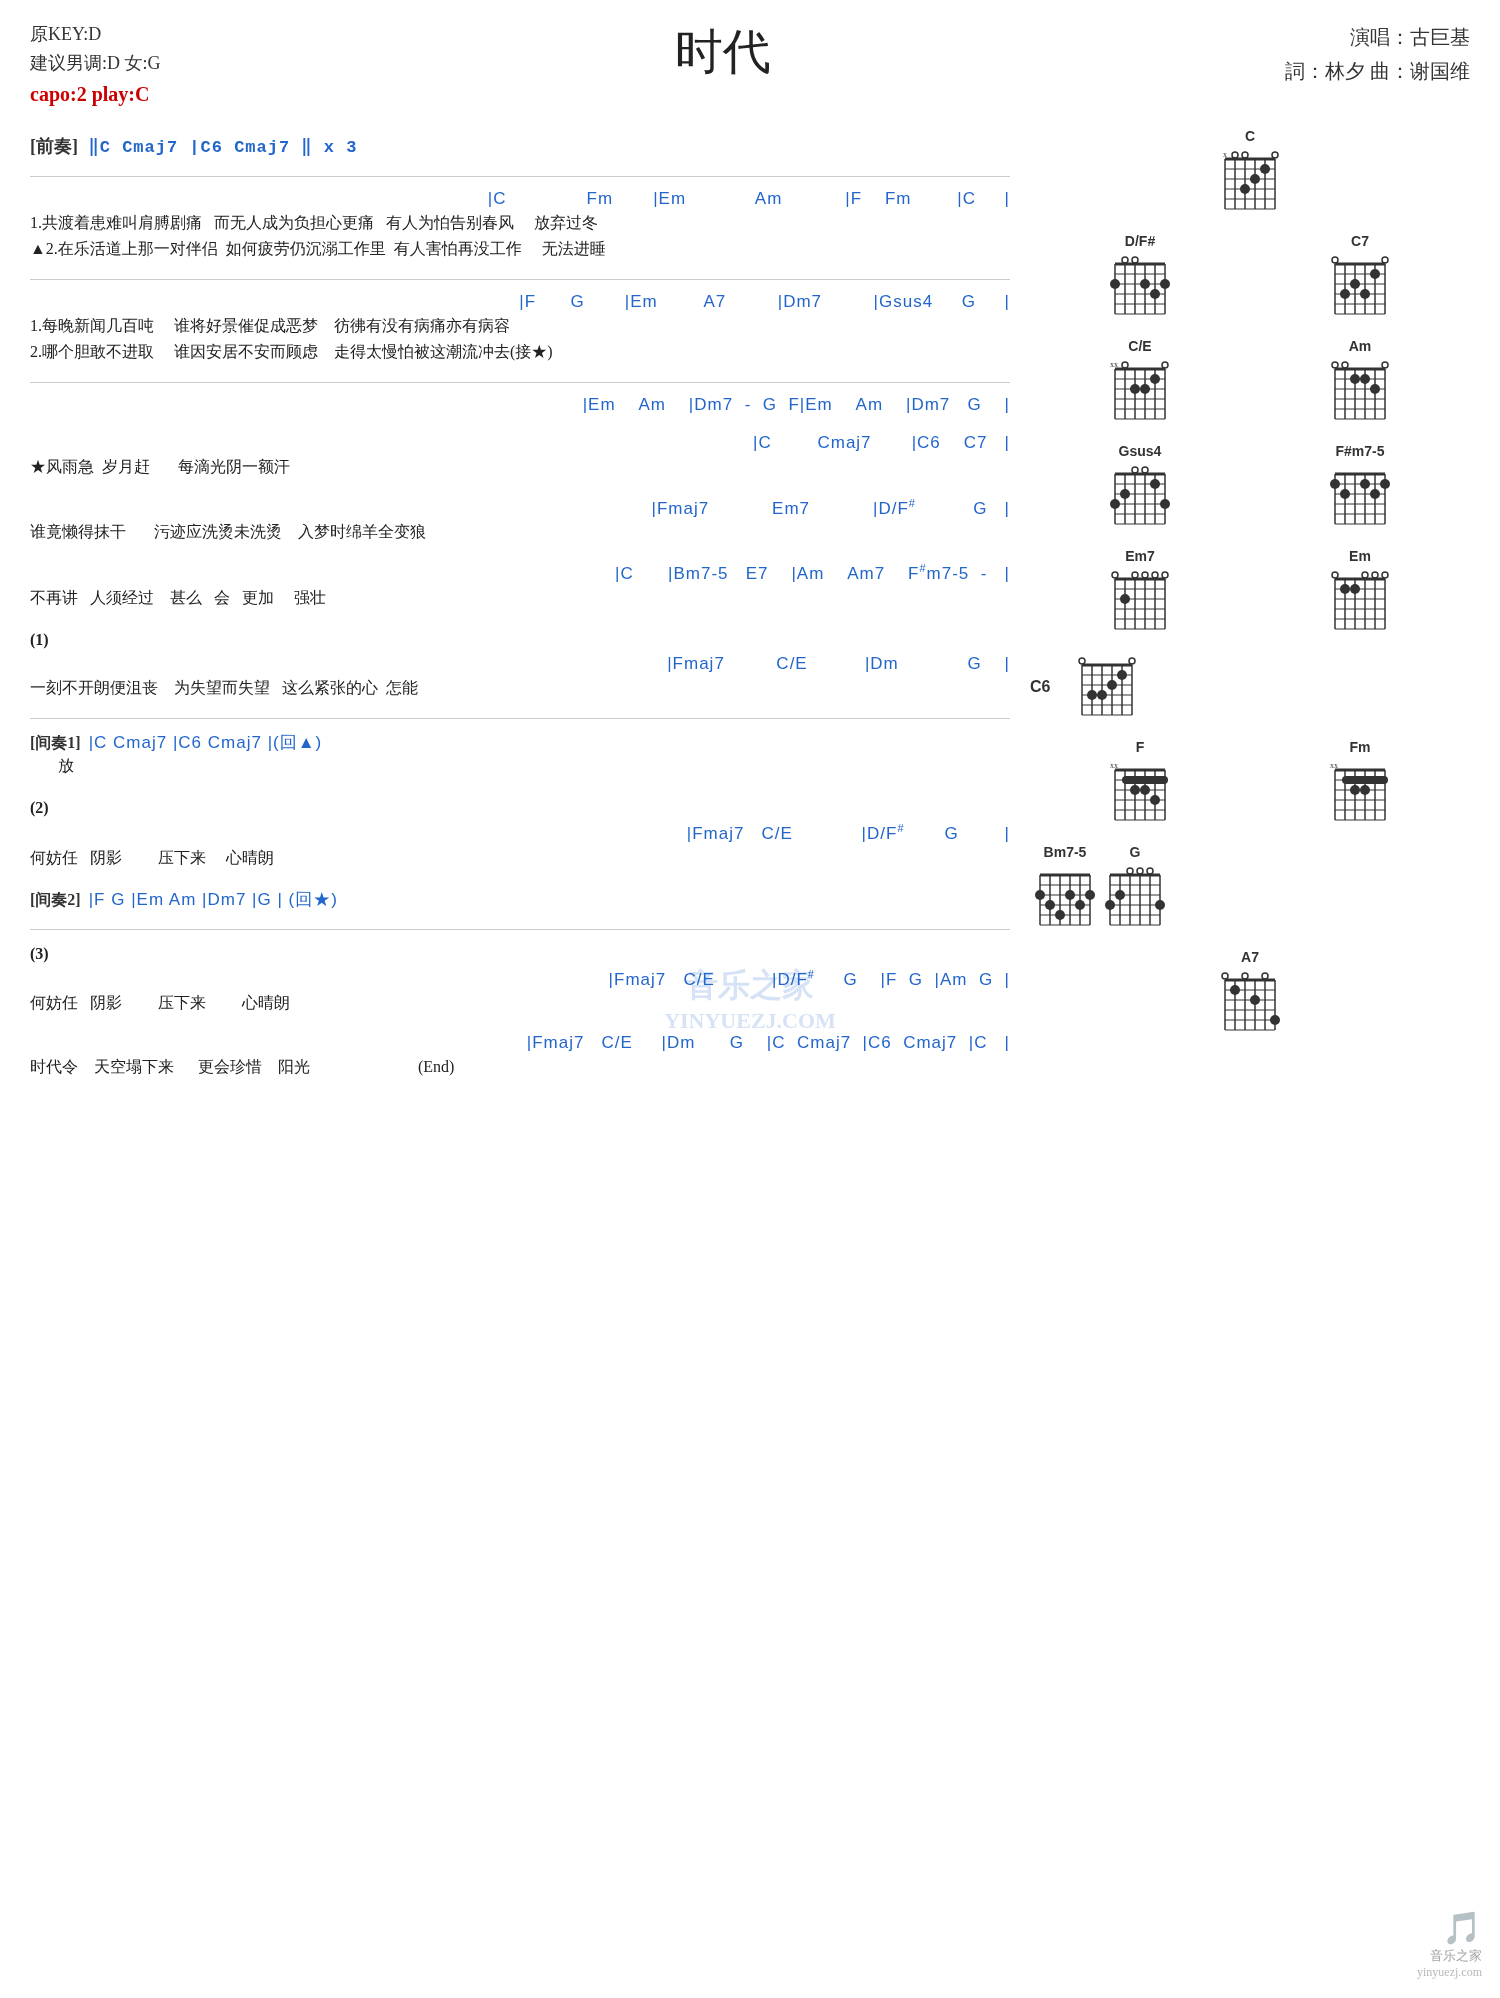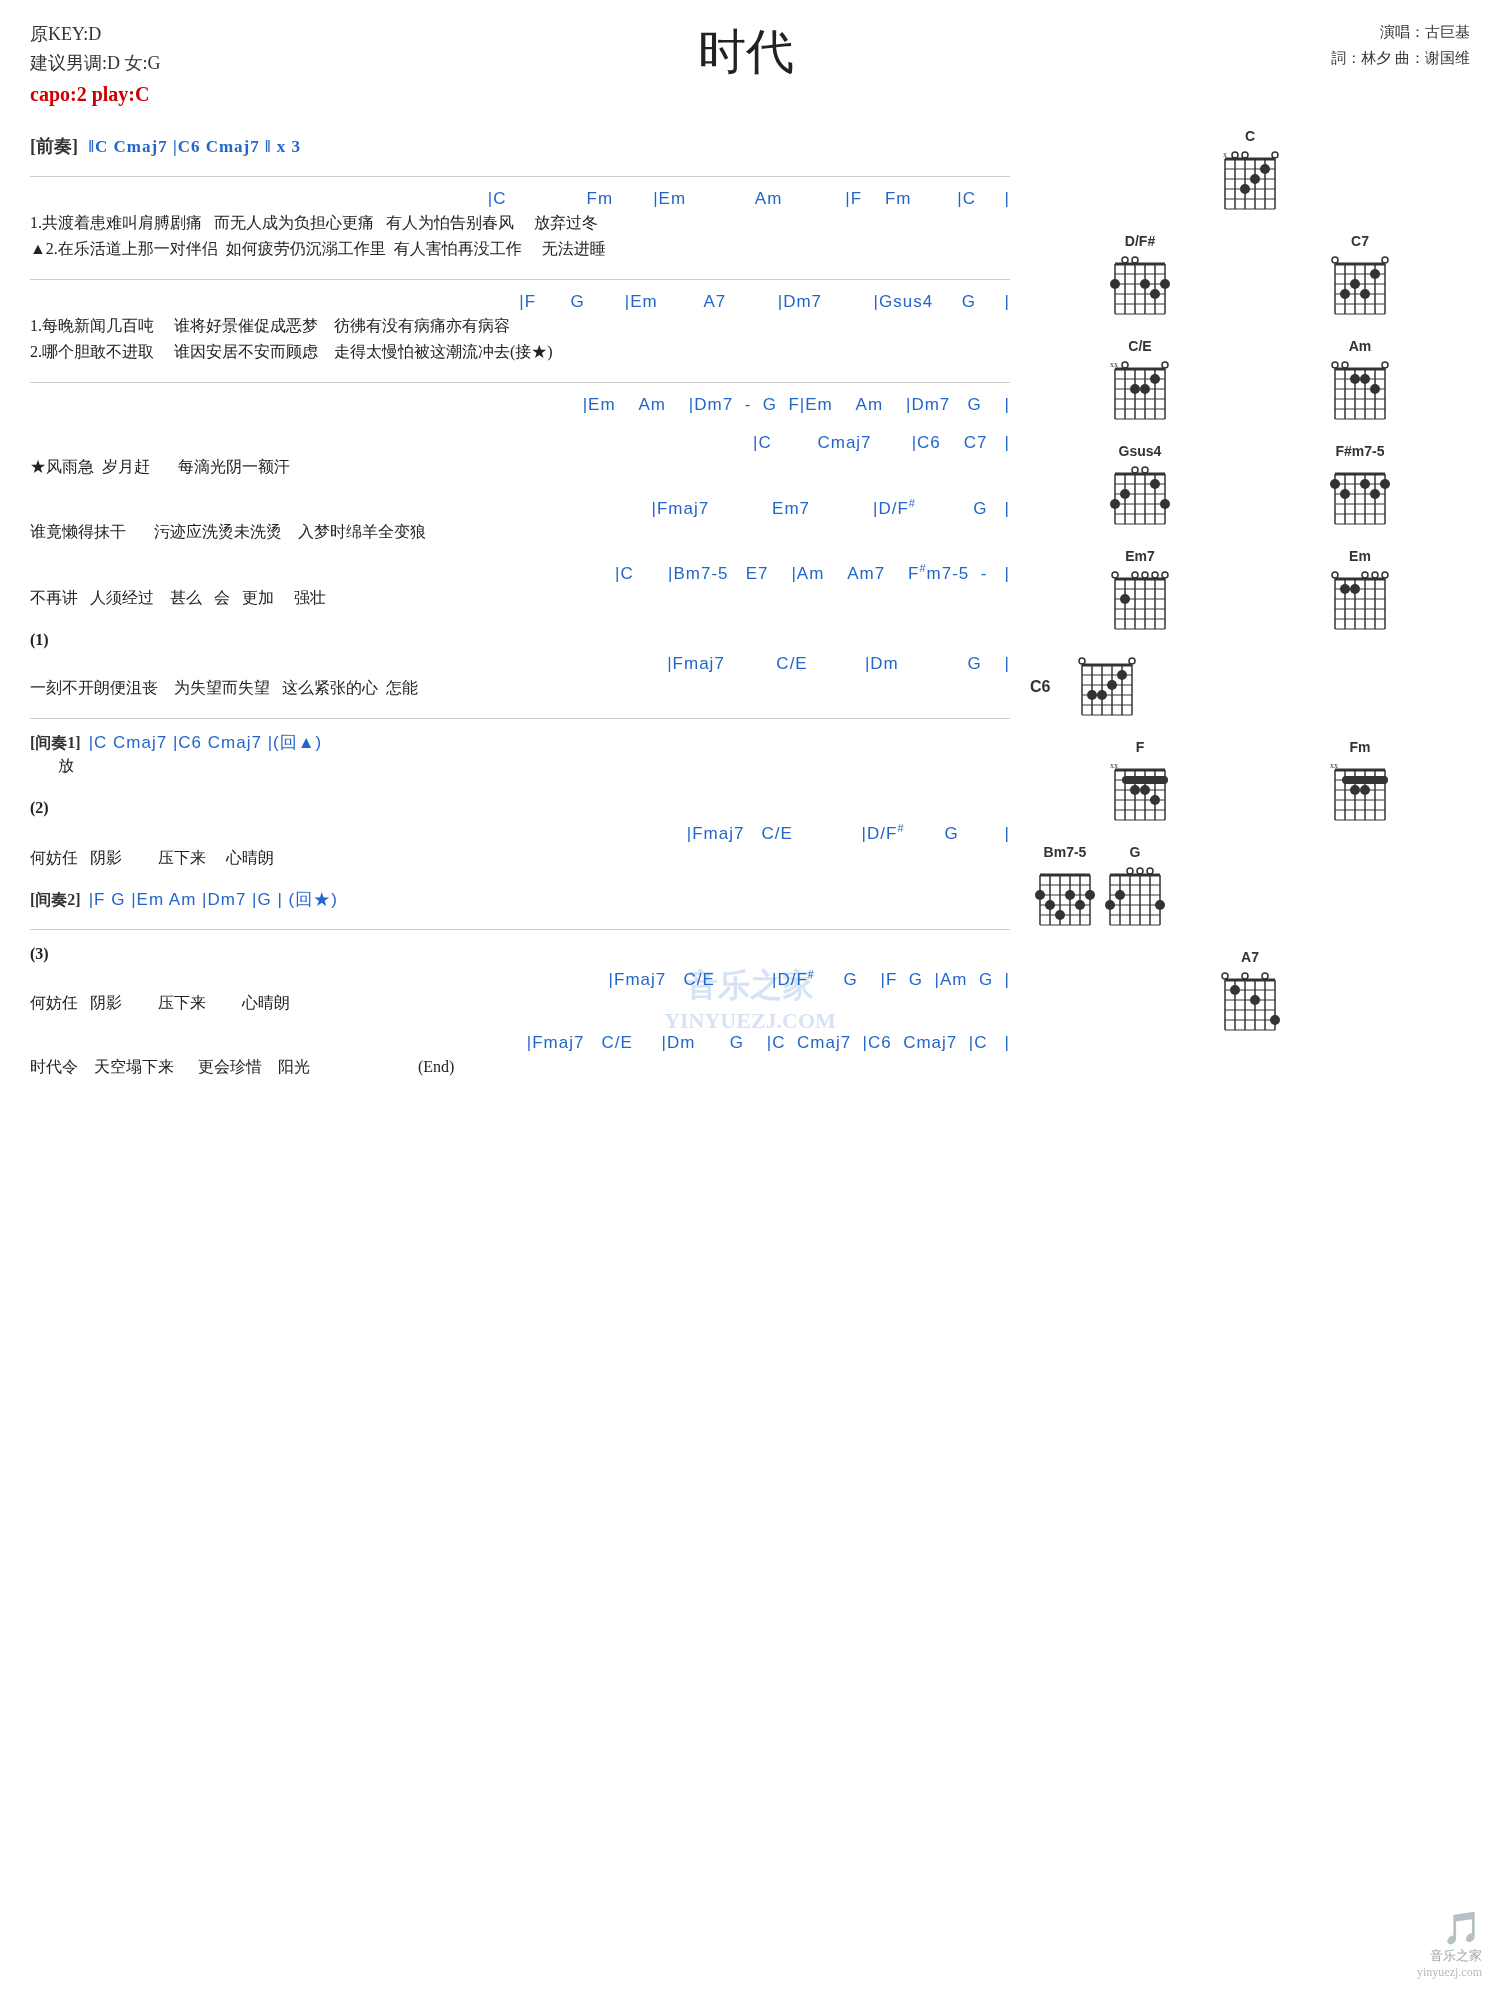--- a/index.html
+++ b/index.html
@@ -30,41 +30,41 @@
       line-height: 1.6;
     }
     .header-center {
       font-size: 48px;
       font-weight: normal;
       color: #222;
       text-align: center;
       flex: 1;
     }
     .header-right {
-      font-size: 15px;
+      font-size: 20px;
       color: #333;
       text-align: right;
       line-height: 1.7;
     }
     .capo-line {
       color: #cc0000;
       font-size: 20px;
       font-weight: bold;
       margin-bottom: 8px;
     }
     .section-header {
       font-size: 18px;
       color: #333;
       margin: 6px 0 10px 0;
       font-weight: bold;
     }
     .chord-line {
       color: #2266cc;
       font-size: 17px;
-      font-family: Liberation Serif, serif;
+      font-family: Liberation Mono, monospace;
       margin-bottom: 2px;
       letter-spacing: 1px;
     }
     .lyric-line {
       color: #222;
       font-size: 16px;
       margin-bottom: 2px;
       line-height: 1.5;
     }
     .section-block {

